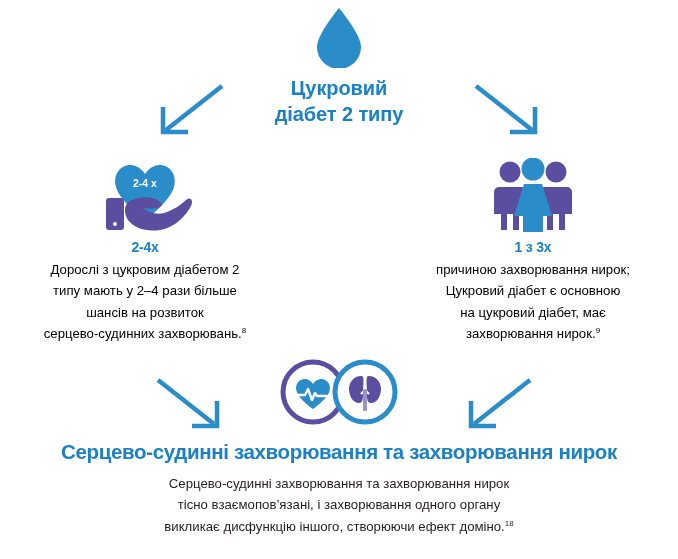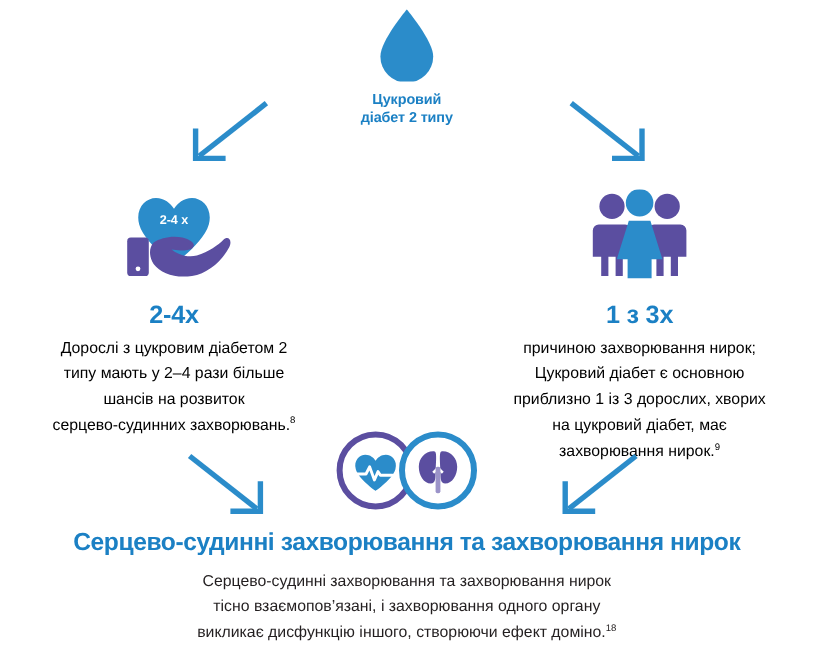--- a/index.html
+++ b/index.html
@@ -28,21 +28,21 @@
   
   #top-node {
     left: 239px;
     top: 6px;
     width: 200px;
     text-align: center;
   }
   #droplet-icon { display: block; margin: 0 auto; }
 
   .node-title {
-    font-size: 12px;
+    font-size: 20px;
     font-weight: bold;
     color: #1b80c4;
     line-height: 1.28;
     letter-spacing: -0.1px;
     margin-top: 8px;
   }
 
   
   .arrow { position: absolute; }
 
@@ -55,24 +55,24 @@
   }
   #right-node {
     left: 393px;
     top: 158px;
     width: 280px;
     text-align: center;
   }
   .icon-wrap { height: 75px; display: flex; align-items: flex-start; justify-content: center; }
 
   .stat {
-    font-size: 21px;
+    font-size: 14px;
     font-weight: bold;
     color: #1b80c4;
-    margin-top: 18px;
+    margin-top: 6px;
     letter-spacing: -0.2px;
   }
   .body-text {
     font-size: 13.2px;
     line-height: 1.62;
     color: #000000;
     margin-top: 4px;
     padding: 0 8px;
   }
   .body-text sup {
@@ -172,21 +172,20 @@
         <path d="M55 29 h22 a5 5 0 0 1 5 5 v22 h-7 v16 h-6 v-16 h-6 v16 h-6 v-16 h-7 v-22 a5 5 0 0 1 5 -5 Z" fill="#5b4ea0"></path>
 
         <circle cx="43" cy="11" r="11.5" fill="#2b8cca"></circle>
         <path d="M34 26 h18 l10 32 h-9 v16 h-20 v-16 h-9 Z" fill="#2b8cca"></path>
       </svg>
     </div>
     <div class="stat">1 з 3х</div>
     <div class="body-text">
       <span class="line">причиною захворювання нирок;</span>
       <span class="line">Цукровий діабет є основною</span>
-      <span class="line">приблизно 1 із 3 дорослих, хворих</span>
       <span class="line">на цукровий діабет, має</span>
       <span class="line"><span>захворювання нирок.</span><sup>9</sup></span>
     </div>
   </div>
 
   <svg class="arrow" style="left:150px; top:374px;" width="80" height="60" viewBox="0 0 80 60">
     <path d="M8 6 L64 50" stroke="#2b8cca" stroke-width="4.5" fill="none" stroke-linecap="butt"></path>
     <path d="M67 27 L67 52 L42 52" stroke="#2b8cca" stroke-width="4.5" fill="none"></path>
   </svg>
 

